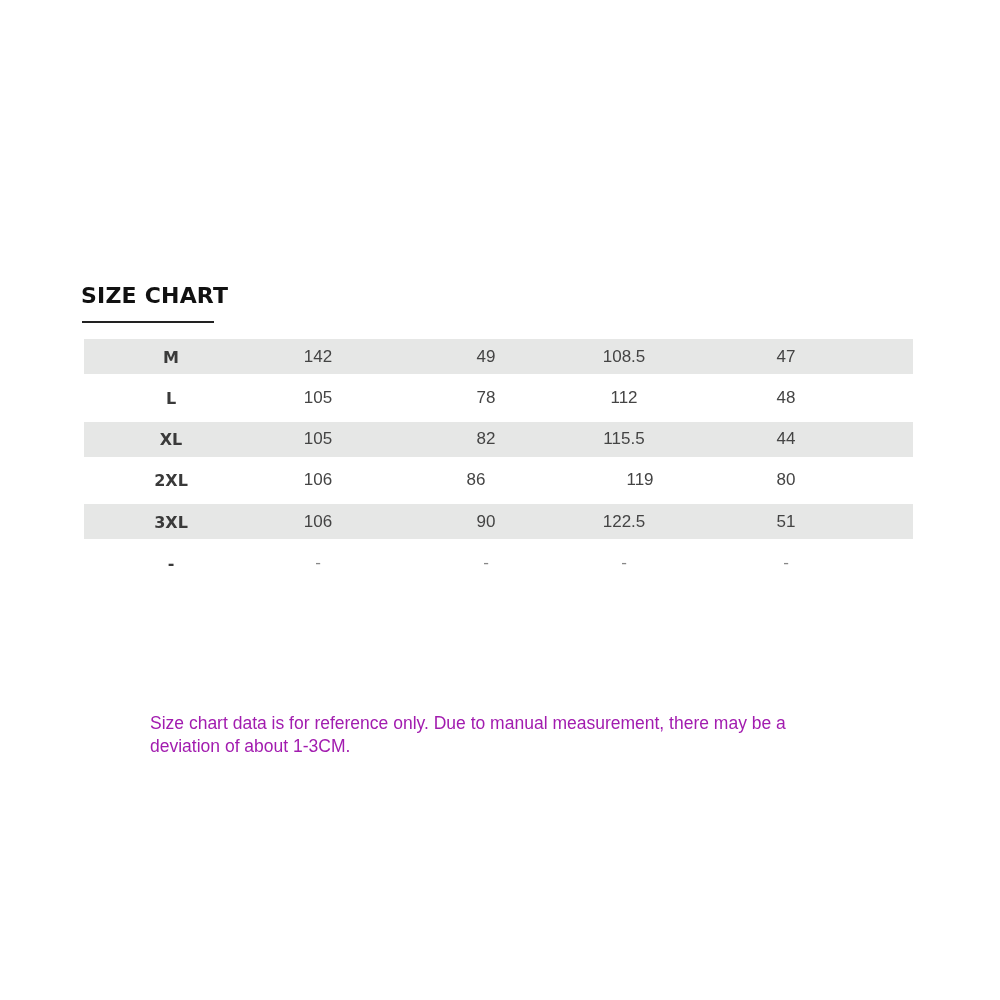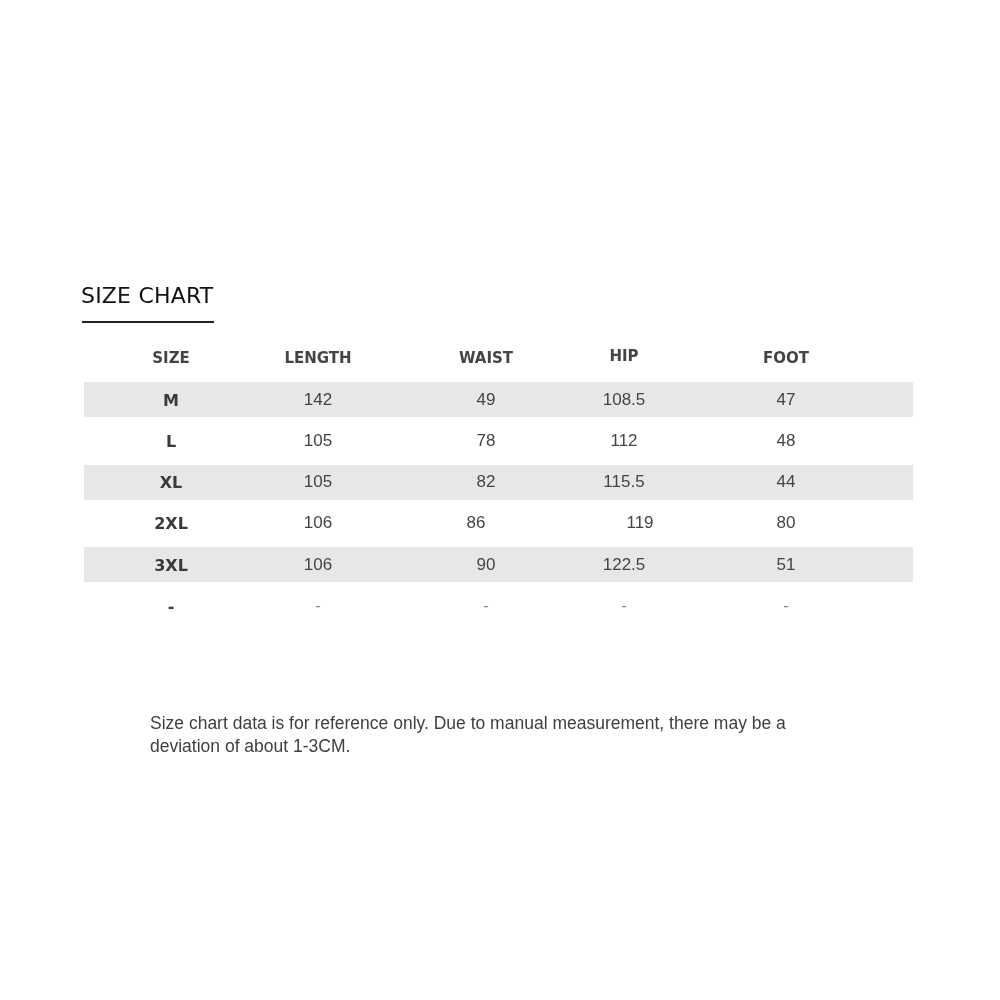--- a/index.html
+++ b/index.html
@@ -2,55 +2,48 @@
 <html><head>
 <meta charset="utf-8">
 <style>
   html, body { margin: 0; padding: 0; }
   body {
     width: 1000px; height: 1000px; background: #ffffff; position: relative; overflow: hidden;
     font-family: "Liberation Sans", "DejaVu Sans", sans-serif; color: #3a3a3a;
   }
   .title {
     position: absolute; left: 81px; top: 283px;
-    font-size: 22px; font-weight: normal; color: #111111; letter-spacing: 0.2px;
+    font-size: 22px; font-weight: bold; color: #111111; letter-spacing: 0.2px;
     font-family: "DejaVu Sans", sans-serif;
   }
   .title-rule {
     position: absolute; left: 82px; top: 321px; width: 132px; height: 2px; background: #222;
   }
   .table { position: absolute; left: 84px; top: 336px; width: 829px; }
   .row { position: relative; height: 41.6px; }
   .header-row { height: 43px; }
   .row.shaded { background: #e6e7e6; height: 35px; margin: 3px 0; }
   .cell {
     position: absolute; top: 50%; transform: translate(-50%, -50%);
     font-size: 17px; color: #444; white-space: nowrap;
   }
   .header-row .cell { font-size: 15px; font-weight: bold; color: #444; font-family: "DejaVu Sans", sans-serif; }
   .size-cell { font-weight: bold; color: #3a3a3a; font-family: "DejaVu Sans", sans-serif; font-size: 16px; }
   .note {
     position: absolute; left: 150px; top: 712px; width: 660px;
-    font-size: 17.5px; line-height: 23px; color: #404040;
+    font-size: 17.5px; line-height: 23px; color: #a21caf;
   }
 </style>
 </head>
 <body>
 
 <div class="title">SIZE CHART</div>
 <div class="title-rule"></div>
 
 <div class="table">
-  <div class="row header-row">
-    <span class="cell" style="left:87px">SIZE</span>
-    <span class="cell" style="left:234px">LENGTH</span>
-    <span class="cell" style="left:402px">WAIST</span>
-    <span class="cell" style="left:540px;margin-top:-2px">HIP</span>
-    <span class="cell" style="left:702px">FOOT</span>
-  </div>
 
   <div class="row shaded">
     <span class="cell size-cell" style="left:87px">M</span>
     <span class="cell" style="left:234px">142</span>
     <span class="cell" style="left:402px">49</span>
     <span class="cell" style="left:540px">108.5</span>
     <span class="cell" style="left:702px">47</span>
   </div>
   <div class="row">
     <span class="cell size-cell" style="left:87px">L</span>

